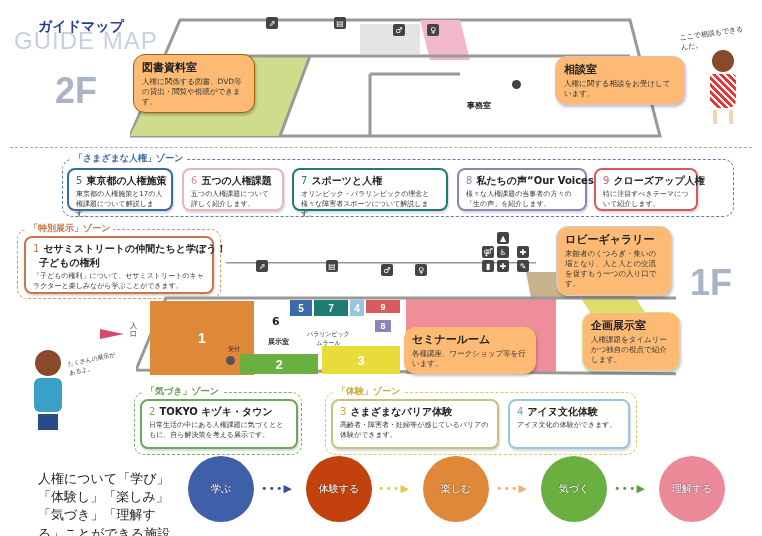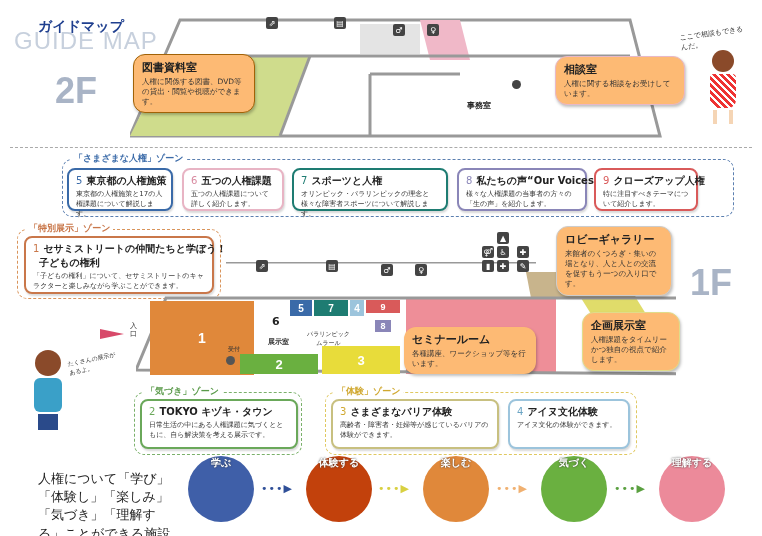--- a/index.html
+++ b/index.html
@@ -15,21 +15,21 @@
 .bubble .d{font-size:7.5px;line-height:1.35;color:#333}
 .zone{border:1.5px dashed;border-radius:10px}
 .zone-label{position:absolute;top:-8px;left:8px;background:#fff;font-size:9px;font-weight:bold;padding:0 3px}
 .card{position:absolute;background:#fff;border:2px solid;border-radius:8px;padding:4px 7px;box-shadow:1px 2px 2px rgba(0,0,0,.15)}
 .card .t{font-size:10px;font-weight:bold;white-space:nowrap}
 .card .t .n{margin-right:4px;font-weight:normal}
 .card .d{font-size:7px;line-height:1.4;color:#333;margin-top:2px}
 .hr{left:10px;top:147px;width:742px;border-top:1px dashed #aaa}
 .room{position:absolute;display:flex;align-items:center;justify-content:center;color:#fff;font-weight:bold;font-family:"Liberation Sans",sans-serif}
 .icon{position:absolute;width:12px;height:12px;background:#444;border-radius:2px;color:#fff;font-size:8px;display:flex;align-items:center;justify-content:center}
-.circle{position:absolute;width:66px;height:66px;border-radius:50%;display:flex;justify-content:center;color:#fff;font-size:10px;font-weight:bold;text-shadow:0 0 2px #333}
+.circle{position:absolute;width:66px;height:66px;border-radius:50%;display:flex;align-items:center;justify-content:center;color:#fff;font-size:10px;font-weight:normal;text-shadow:0 0 2px #333}
 .arrow{position:absolute;font-size:11px;letter-spacing:1px}
 .small{font-size:7px;color:#333}
 </style>
 </head>
 <body>
 
 <div class="abs guide-en">GUIDE MAP</div>
 <div class="abs guide-ja">ガイドマップ</div>
 <div class="abs floor f2">2F</div>
 

